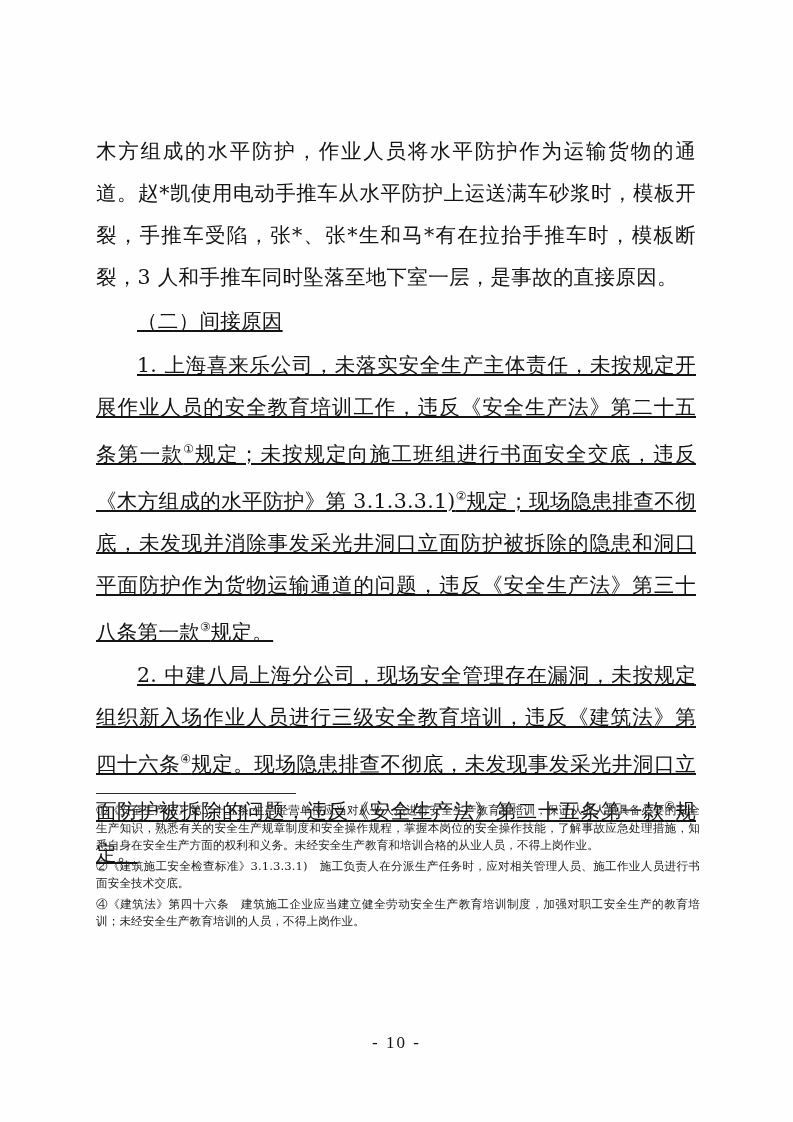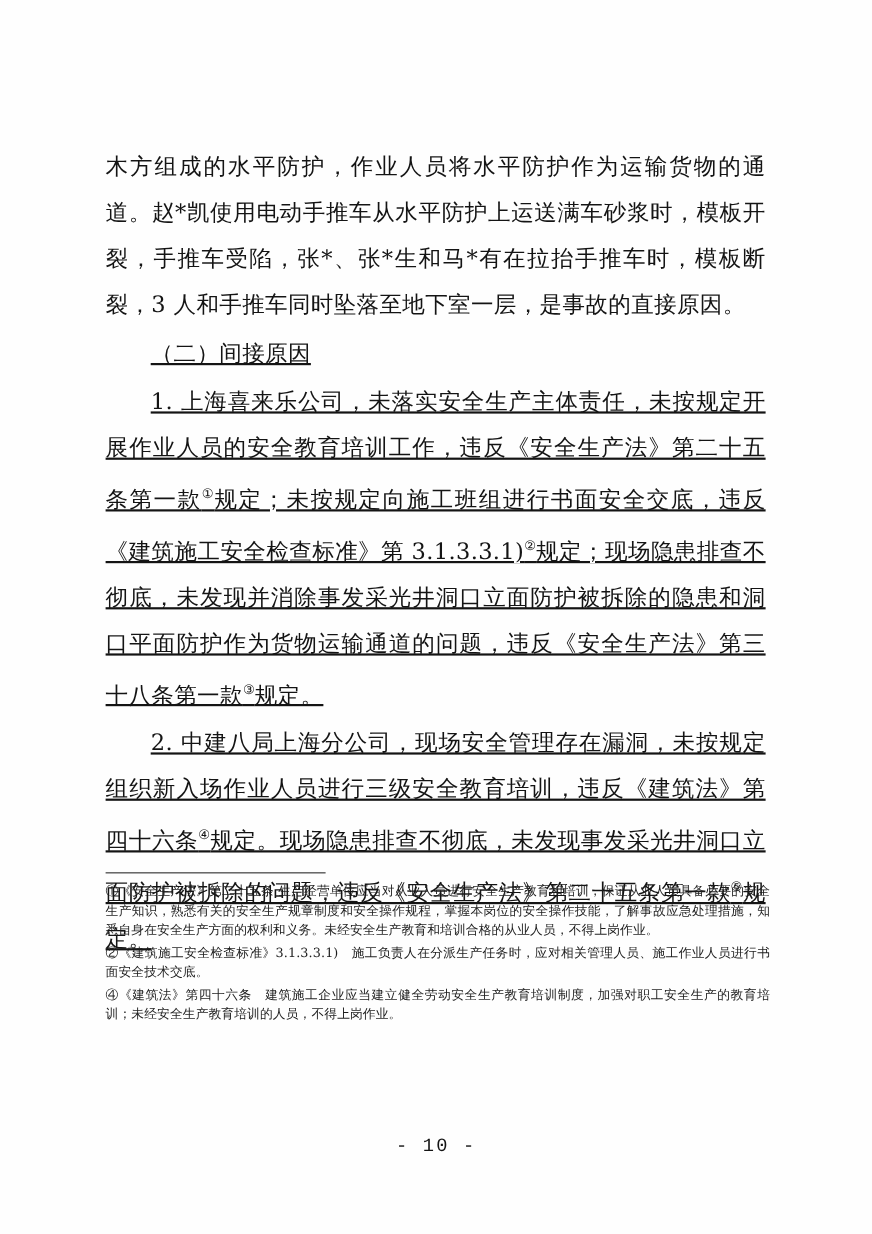--- a/index.html
+++ b/index.html
@@ -73,36 +73,36 @@
   }
   .page-number {
     position: absolute;
     left: 0;
     top: 1033px;
     width: 793px;
     text-align: center;
     font-size: 17px;
     letter-spacing: 2px;
     color: #141414;
-    font-family: Liberation Mono, monospace;
+    font-family: Liberation Serif, serif;
   }
 </style>
 </head>
 <body>
 
 <div class="page">
 
   <div class="body-area">
 
     <p class="para">木方组成的水平防护，作业人员将水平防护作为运输货物的通道。赵*凯使用电动手推车从水平防护上运送满车砂浆时，模板开裂，手推车受陷，张*、张*生和马*有在拉抬手推车时，模板断裂，3 人和手推车同时坠落至地下室一层，是事故的直接原因。</p>
 
     <p class="para indent2">（二）间接原因</p>
 
     <p class="para indent2">
-      <span>1. 上海喜来乐公司，未落实安全生产主体责任，未按规定开展作业人员的安全教育培训工作，违反《安全生产法》第二十五条第一款</span><span class="sup">①</span><span>规定；未按规定向施工班组进行书面安全交底，违反《建筑施工安全检查标准》第 3.1.3.3.1)</span><span class="sup">②</span><span>规定；现场隐患排查不彻底，未发现并消除事发采光井洞口立面防护被拆除的隐患和洞口平面防护作为货物运输通道的问题，违反《安全生产法》第三十八条第一款</span><span class="sup">③</span><span>规定。</span>
+      <span>1. 上海喜来乐公司，未落实安全生产主体责任，未按规定开展作业人员的安全教育培训工作，违反《安全生产法》第二十五条第一款</span><span class="sup">①</span><span>规定；未按规定向施工班组进行书面安全交底，违反《木方组成的水平防护》第 3.1.3.3.1)</span><span class="sup">②</span><span>规定；现场隐患排查不彻底，未发现并消除事发采光井洞口立面防护被拆除的隐患和洞口平面防护作为货物运输通道的问题，违反《安全生产法》第三十八条第一款</span><span class="sup">③</span><span>规定。</span>
     </p>
 
     <p class="para indent2">
       <span>2. 中建八局上海分公司，现场安全管理存在漏洞，未按规定组织新入场作业人员进行三级安全教育培训，违反《建筑法》第四十六条</span><span class="sup">④</span><span>规定。现场隐患排查不彻底，未发现事发采光井洞口立面防护被拆除的问题，违反《安全生产法》第二十五条第一款</span><span class="sup">⑤</span><span>规定。</span>
     </p>
 
   </div>
 
   <div class="footnote-rule"></div>
 

